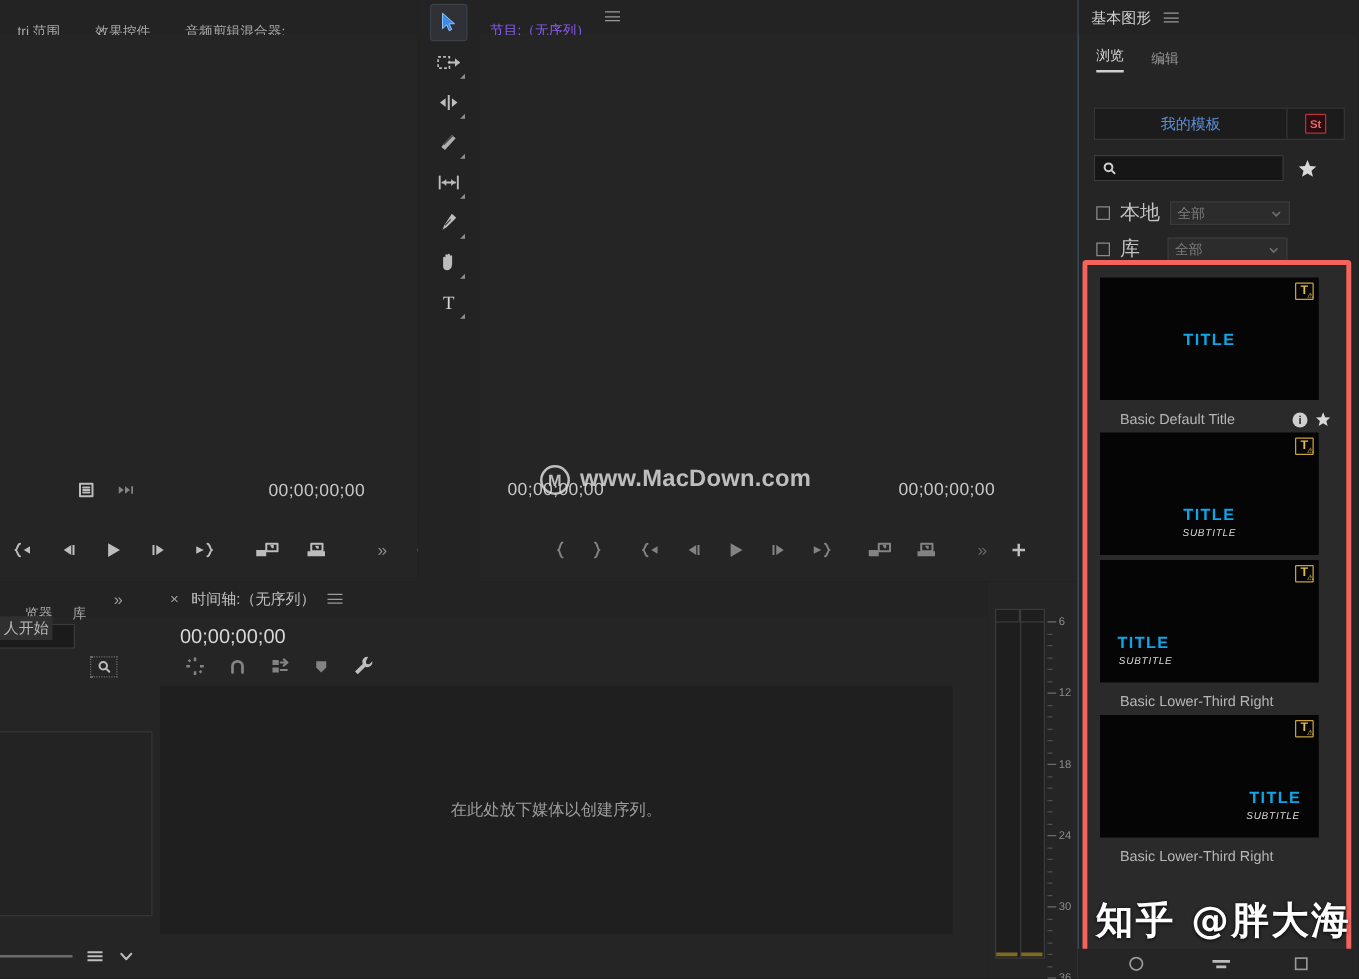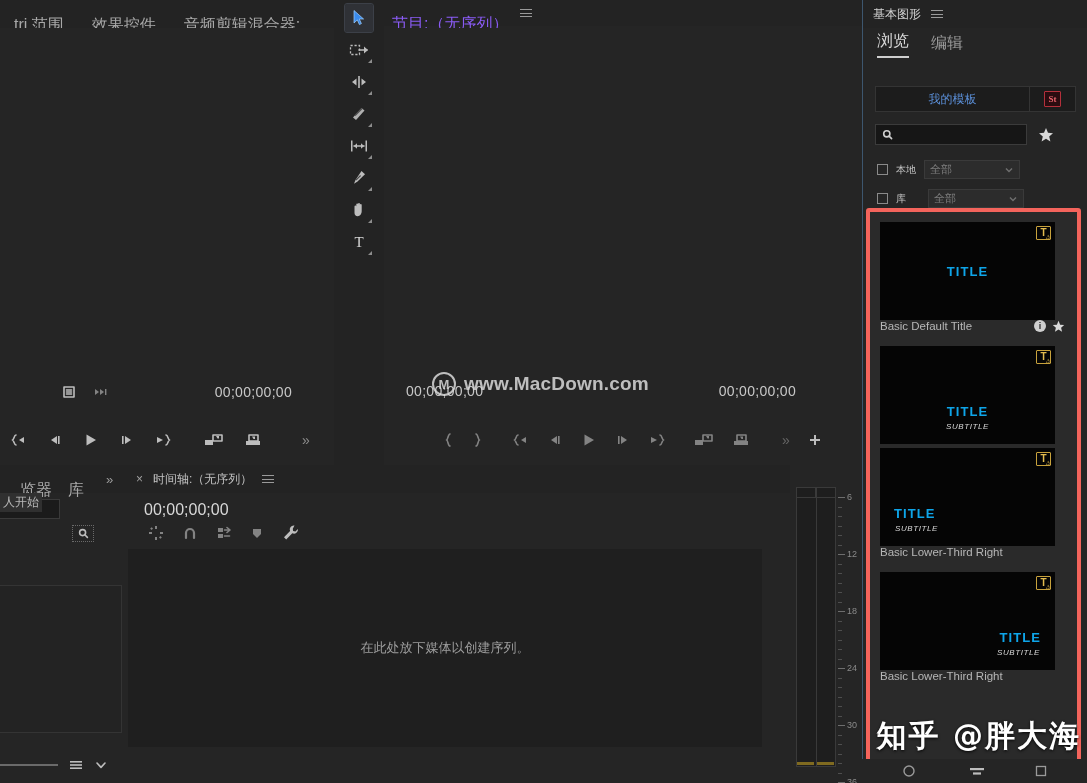--- a/index.html
+++ b/index.html
@@ -11,21 +11,21 @@
   }
   #root { position: relative; width: 1087px; height: 783px; background: #1e1e1e; }
 
   
   .panel { position: absolute; background: #252525; }
   .panel-head {
     height: 26px; display: flex; align-items: center;
     background: #232323; padding-left: 8px; gap: 26px;
     font-size: 12px; color: #b4b4b4; white-space: nowrap;
   }
-  .tabtxt { color: #a8a8a8; font-size: 16px; margin-top: 23px; }
+  .tabtxt { color: #a8a8a8; font-size: 11px; margin-top: 23px; }
   .tabtxt.active { color: #8b5cf6; }
   .hamb { display: inline-block; width: 12px; }
   .hamb i { display: block; height: 1px; background: #9a9a9a; margin: 2.5px 0; }
 
   
   #srcPanel { left: 0; top: 0; width: 334px; height: 465px; background: #252525; }
   #srcTabs {
     height: 28px; display: flex; align-items: center; gap: 0;
     font-size: 12px; color: #a9a9a9; padding-left: 0px; background: #232323;
   }
@@ -128,62 +128,62 @@
   .amTickS { position: absolute; left: 0; width: 4px; height: 1px; background: #4e4e4e; }
   .amNum { position: absolute; left: 9px; font-size: 9px; color: #8a8a8a; transform: translateY(-50%); }
   #amGreen { position:absolute; left:7px; bottom:17px; width:38px; height:4px; }
 
   
   #egPanel { left: 862px; top: 0; width: 225px; height: 783px; background: #252525;
              border-left: 1px solid #3d566e; }
   #egHead { height: 28px; display: flex; align-items: center; gap: 10px; padding-left: 10px;
             background: #232323; font-size: 12px; color: #d2d2d2; }
   #egTabs { height: 30px; display: flex; align-items: flex-end; gap: 22px; padding-left: 14px; }
-  #egTabs .tb { font-size: 16px; color: #9a9a9a; padding-bottom: 4px; }
+  #egTabs .tb { font-size: 11px; color: #9a9a9a; padding-bottom: 4px; }
   #egTabs .tb.active { color: #d8d8d8; border-bottom: 2px solid #cfcfcf; }
   #egMyTpl {
     position: absolute; left: 12px; top: 86px; width: 201px; height: 26px;
     display: flex; background: #1c1c1c; border: 1px solid #343434;
   }
   #egMyTpl .lbl { flex: 1; display: flex; align-items: center; justify-content: center;
                   font-size: 12px; color: #5b8fd8; }
   #egMyTpl .st { width: 46px; display: flex; align-items: center; justify-content: center;
                  border-left: 1px solid #343434; }
   .stbadge { width: 17px; height: 16px; background: #2b0c10; border: 1px solid #b4303b;
              color: #e8636c; font-size: 9px; font-weight: bold; display: flex;
-             align-items: center; justify-content: center; border-radius: 1px; font-family: Liberation Serif, serif; }
+             align-items: center; justify-content: center; border-radius: 1px; }
   #egSearch { position: absolute; left: 12px; top: 124px; width: 152px; height: 21px;
               background: #161616; border: 1px solid #3b3b3b; display: flex; align-items: center;
               padding-left: 6px; }
   #egStar { position: absolute; left: 172px; top: 124px; width: 22px; height: 21px;
             display: flex; align-items: center; justify-content: center; }
   .filterRow { position: absolute; left: 14px; display: flex; align-items: center; gap: 8px; }
   .chk { width: 11px; height: 11px; border: 1px solid #8a8a8a; background: #252525; }
-  .flabel { font-size: 10px; color: #c3c3c3; }
+  .flabel { font-size: 16px; color: #c3c3c3; }
   .fsel { width: 96px; height: 19px; background: #2c2c2c; border: 1px solid #3a3a3a;
           display: flex; align-items: center; justify-content: space-between;
           padding: 0 5px; font-size: 11px; color: #7d7d7d; }
 
   
   #tplWrap { position: absolute; left: 866px; top: 208px; width: 215px; height: 570px;
              border: 4px solid #f4645c; border-radius: 3px; overflow: hidden; }
   #tplList { position: absolute; left: 0; top: 0; right: 0; bottom: 0; background: #2a2a2a;
              padding: 10px 12px 0 10px; overflow: hidden; }
   .tplItem { margin-bottom: 4px; }
   .tplThumb { position: relative; width: 175px; height: 98px; background: #050505; }
   .tplThumb .ttl { position: absolute; left: 0; right: 0; color: #0ea5e9; font-weight: bold;
                    font-size: 13px; letter-spacing: 1.1px; text-align: center; }
   .tplThumb .sub { position: absolute; left: 0; right: 0; color: #d8d8d8; font-style: italic;
                    font-size: 8px; letter-spacing: .6px; text-align: center; }
   .tplBadge { position: absolute; right: 4px; top: 4px; width: 15px; height: 14px;
               border: 1px solid #c8a23c; border-radius: 1px; color: #e2bb4e;
               font-size: 10px; font-weight: bold; display: flex; align-items: center;
               justify-content: center; line-height: 1; }
   .tplBadge .warn { position: absolute; right: -1px; bottom: -1px; font-size: 6px; color:#e2bb4e; }
-  .tplName { height: 22px; display: flex; align-items: flex-start; font-size: 11.5px; color: #b6b6b6; }
+  .tplName { height: 22px; display: flex; align-items: flex-end; font-size: 11.5px; color: #b6b6b6; margin-left: 16px; }
   .tplName .sp { flex: 1; }
   .ico-i { width: 12px; height: 12px; border-radius: 50%; background: #cfcfcf; color: #2a2a2a;
            font-size: 9px; font-weight: bold; display: flex; align-items: center;
            justify-content: center; margin-right: 6px; }
 
   
   #wm { position: absolute; right: 6px; bottom: 26px; font-size: 30px; color: #fff;
         font-weight: bold; letter-spacing: 2px; text-shadow: 0 1px 3px rgba(0,0,0,.9);
         font-family: "DejaVu Sans", sans-serif; }
 

